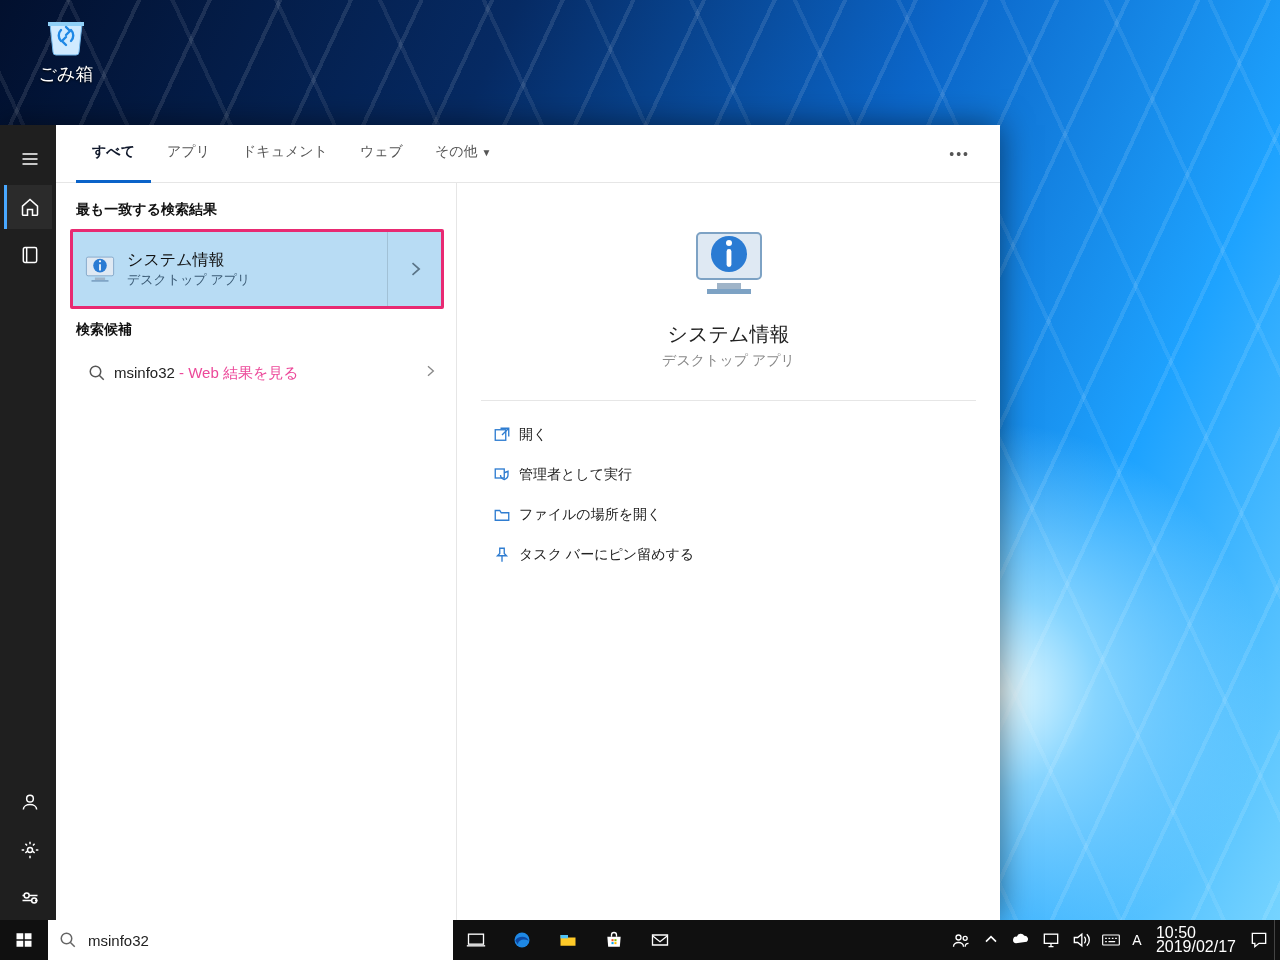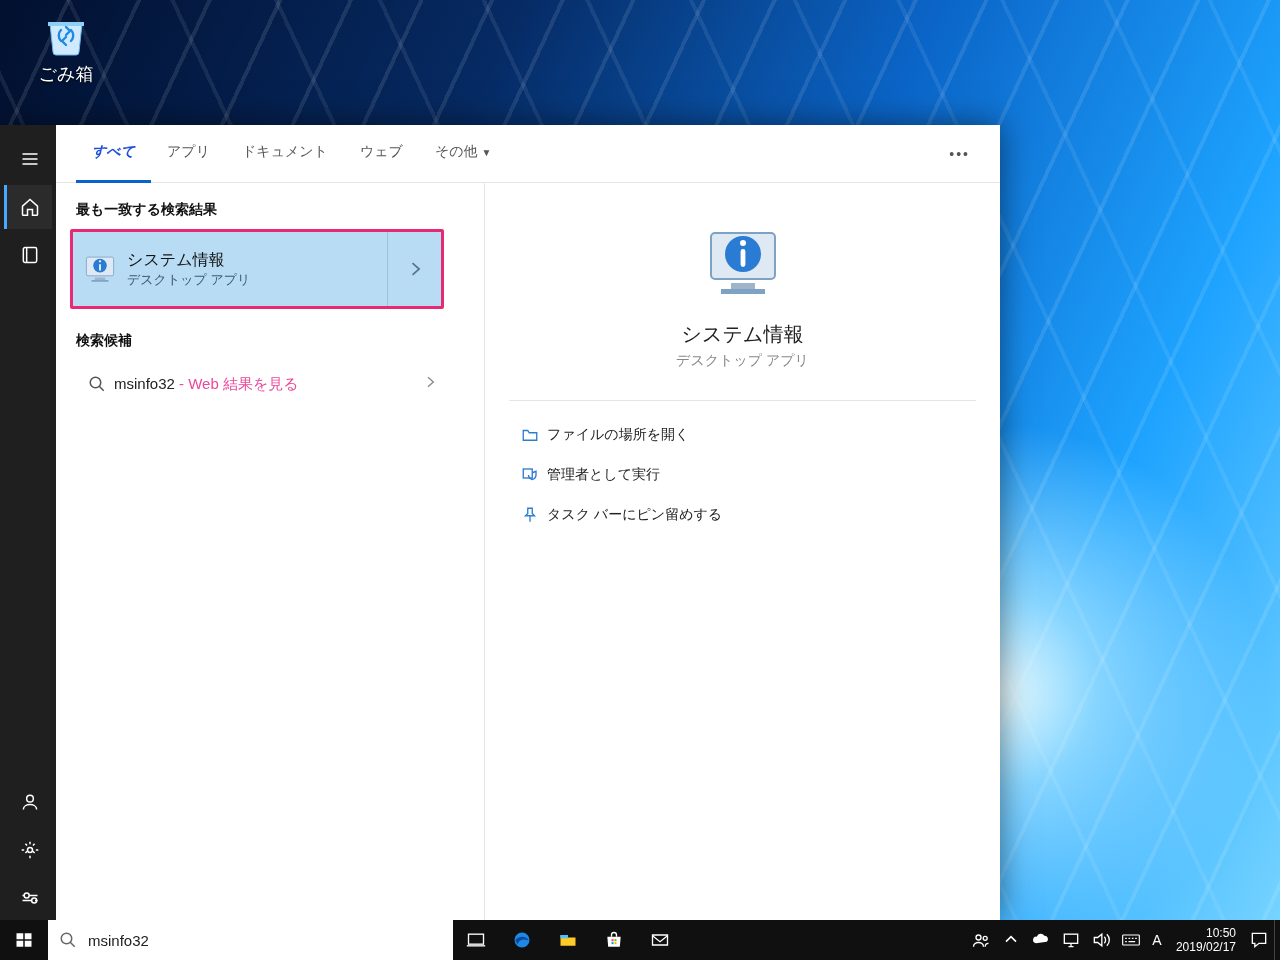--- a/index.html
+++ b/index.html
@@ -31,42 +31,42 @@
   .taskbar .start svg{ width:18px; height:18px; fill:#fff;}
   .taskbar .searchbox{ display:flex; align-items:center; height:40px; width:405px;
     background:#fff; color:#333; }
   .taskbar .searchbox .mag{ width:40px; display:flex; align-items:center; justify-content:center;}
   .taskbar .searchbox input{ border:0; outline:0; flex:1; font-size:15px; height:38px; background:transparent; color:#222;}
   .taskbar .tb-btn{ width:46px; height:40px; display:flex; align-items:center; justify-content:center; }
   .taskbar .tb-btn svg{ width:20px; height:20px; }
   .taskbar .spacer{ flex:1; }
   .taskbar .tray{ display:flex; align-items:center; height:40px; }
   .taskbar .tray .tb-btn{ width:30px;}
-  .taskbar .clock{ font-size:12px; line-height:14px; text-align:right; padding:0 8px;}
+  .taskbar .clock{ font-size:16px; line-height:14px; text-align:left; padding:0 8px;}
   .taskbar .showdesk{ width:6px; height:40px; border-left:1px solid #444;}
 
   
   .flyout { position:absolute; left:0; bottom:40px; width:1000px; height:795px; display:flex; box-shadow:0 0 30px rgba(0,0,0,.5);}
   .rail { width:56px; background:#1f1f1f; display:flex; flex-direction:column; align-items:center; padding-top:12px; gap:4px;}
   .rail .rail-btn{ width:48px; height:44px; display:flex; align-items:center; justify-content:center; border-left:3px solid transparent;}
   .rail .rail-btn.active{ border-left-color:#49a8ff; background:#2b2b2b;}
   .rail svg{ width:20px; height:20px; stroke:#fff; fill:none; stroke-width:1.8;}
   .rail .rail-spacer{ flex:1;}
   .panel{ flex:1; background:#fff; display:flex; flex-direction:column;}
 
   
   .phead{ display:flex; align-items:center; height:58px; padding:0 20px; border-bottom:1px solid #e6e6e6; font-size:14px; color:#555;}
   .phead .ptab{ padding:0 16px; height:58px; display:flex; align-items:center; cursor:pointer; border-bottom:3px solid transparent;}
-  .phead .ptab.active{ color:#1d4ed8; border-bottom-color:#0a63c9; font-weight:600;font-style:italic;}
+  .phead .ptab.active{ color:#0f172a; border-bottom-color:#0a63c9; font-weight:600;}
   .phead .chev{ font-size:10px; margin-left:4px;}
   .phead .grow{ flex:1;}
   .phead .dots{ letter-spacing:2px; padding:0 10px; cursor:pointer;}
 
   
-  .pbody{ flex:1; display:flex;gap:28px;}
+  .pbody{ flex:1; display:flex;}
   .left{ width:400px; padding:14px 0 0 14px;}
   .right{ flex:1; border-left:1px solid #e6e6e6; padding:40px 24px 0; }
 
   .section-title{ font-size:14px; font-weight:700; color:#111; padding:4px 6px 10px;}
 
   
   .bestmatch{ position:relative; display:flex; align-items:center; height:80px;
     background:#b8dcf4; border:3px solid #e82a72; border-radius:2px; margin-right:12px;}
   .bestmatch .bm-icon{ width:54px; display:flex; align-items:center; justify-content:center;}
   .bestmatch .bm-text{ flex:1;}
@@ -189,21 +189,21 @@
             <div class="t">システム情報</div>
             <div class="s">デスクトップ アプリ</div>
           </div>
           <div class="bm-go">
             <svg viewBox="0 0 24 24">
                 <path d="M9 5l8 7-8 7"></path>
               </svg>
           </div>
         </div>
 
-        <div class="section-title" style="margin-top:19px">検索候補</div>
+        <div class="section-title" style="margin-top:8px">検索候補</div>
 
         <div class="suggestion">
           <div class="s-icon">
             <svg viewBox="0 0 24 24">
                 <circle cx="10" cy="10" r="7"></circle>
                 <path d="M21 21l-6-6"></path>
               </svg>
           </div>
           <div class="s-main">
             <span>msinfo32</span><span class="dim"> - Web 結果を見る</span>
@@ -225,33 +225,42 @@
           <rect class="i" x="18.8" y="13" width="2.4" height="9" rx="1.2"></rect>
           <circle class="i" cx="20" cy="10" r="1.5"></circle>
         </svg>
         <div class="preview-title">システム情報</div>
         <div class="preview-sub">デスクトップ アプリ</div>
         <hr class="preview-hr">
 
         <div class="action">
           <span class="a-icon">
             <svg viewBox="0 0 24 24">
+                <rect x="3" y="5" width="14" height="14"></rect>
+                <path d="M10 3h11v11M21 3l-9 9"></path>
+              </svg>
+          </span>
+          <span>開く</span>
+        </div>
+        <div class="action">
+          <span class="a-icon">
+            <svg viewBox="0 0 24 24">
+                <rect x="3" y="4" width="12" height="12"></rect>
+                <path d="M15 9l5-2v5c0 3-2 5-5 6-3-1-5-3-5-6"></path>
+              </svg>
+          </span>
+          <span>管理者として実行</span>
+        </div>
+        <div class="action">
+          <span class="a-icon">
+            <svg viewBox="0 0 24 24">
                 <path d="M3 6h6l2 3h10v10H3z"></path>
               </svg>
           </span>
           <span>ファイルの場所を開く</span>
-        </div>
-        <div class="action">
-          <span class="a-icon">
-            <svg viewBox="0 0 24 24">
-                <rect x="3" y="4" width="12" height="12"></rect>
-                <path d="M15 9l5-2v5c0 3-2 5-5 6-3-1-5-3-5-6"></path>
-              </svg>
-          </span>
-          <span>管理者として実行</span>
         </div>
         <div class="action">
           <span class="a-icon">
             <svg viewBox="0 0 24 24">
                 <path d="M9 3h6v7l3 3H6l3-3zM12 13v8"></path>
               </svg>
           </span>
           <span>タスク バーにピン留めする</span>
         </div>
       </div>

